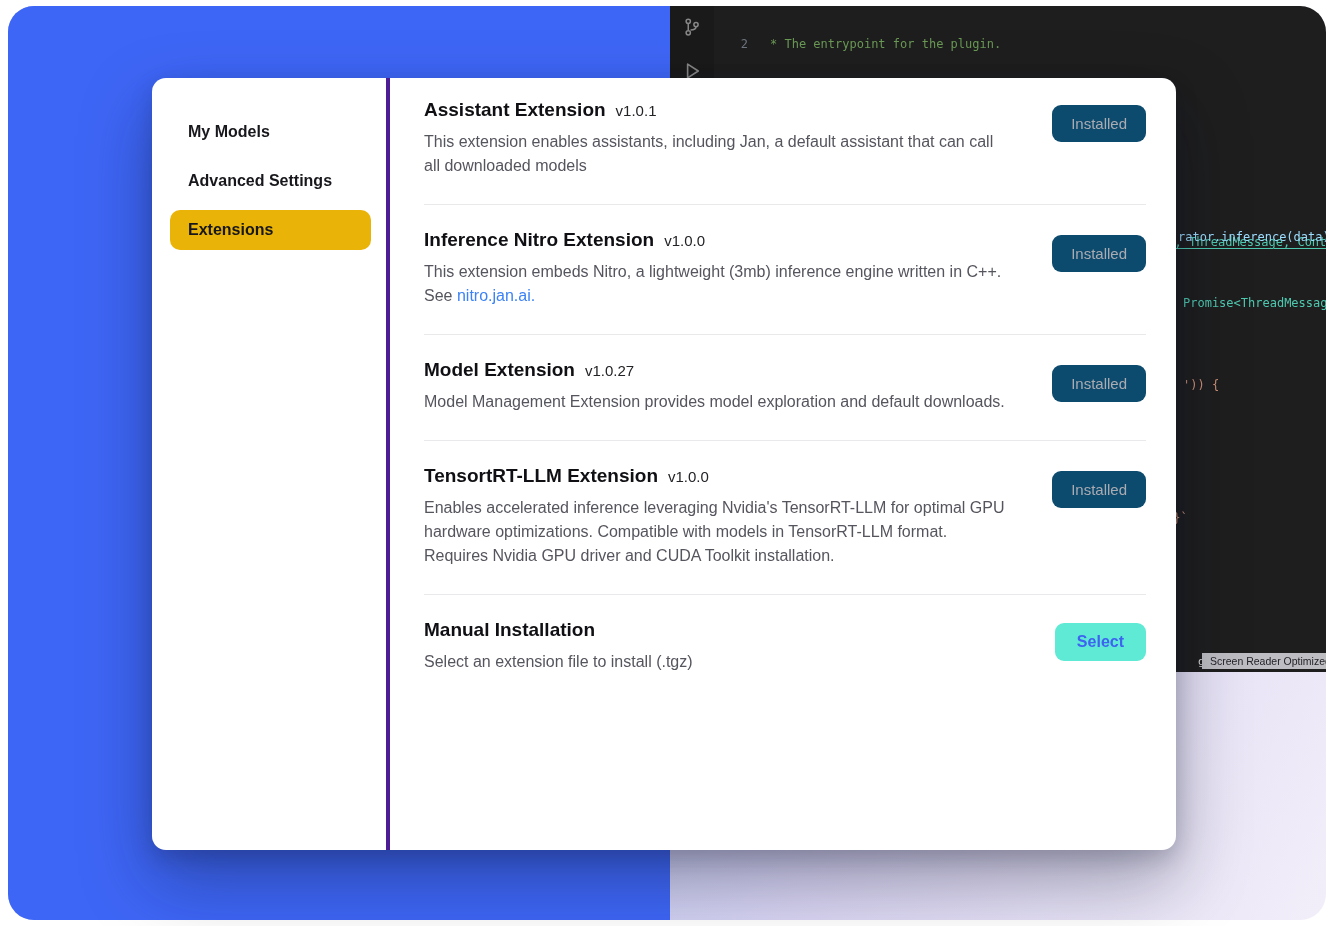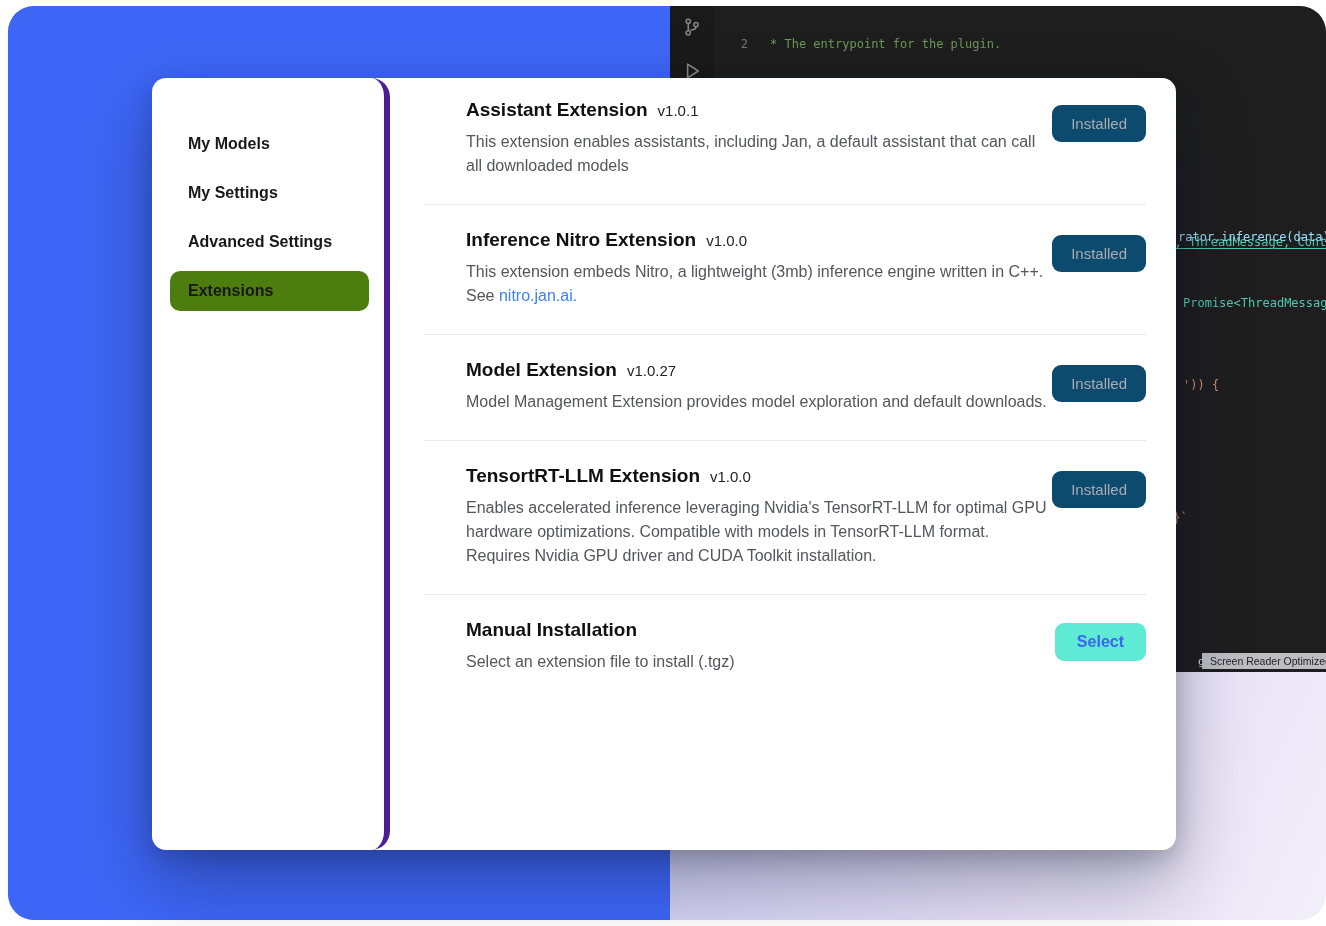--- a/index.html
+++ b/index.html
@@ -41,32 +41,32 @@
                 display:flex; align-items:center; }
   .status-go { position:absolute; left:528px; color:#D8D8D8; font-size:11px;
                font-family:"DejaVu Sans Mono", monospace; }
   .status-chip { position:absolute; left:532px; background:#BDBDC2; color:#242428;
                  font-size:10.5px; padding:2px 8px; white-space:nowrap; }
 
   
   .dialog { position:absolute; left:152px; top:78px; width:1024px; height:772px;
             background:#ffffff; border-radius:14px; display:flex; overflow:hidden;
             box-shadow:0 30px 70px rgba(12,18,40,.35), 0 8px 22px rgba(12,18,40,.18); }
-  .sidebar { width:238px; flex:0 0 238px; border-right:6px solid #4c1d95;
-             padding:46px 15px 0 18px;border-radius:19px; }
+  .sidebar { width:238px; flex:0 0 238px; border-right:4px solid #4c1d95;
+             padding:34px 15px 0 18px; }
   .nav-item { padding:11px 18px; border-radius:10px; font-size:16px; font-weight:700;
               color:#17171C; margin-bottom:9px; cursor:pointer; }
-  .nav-item.active { background:#4d7c0f; }
+  .nav-item.active { background:#eab308; }
 
   .content { flex:1; padding:0 30px 0 34px; display:flex; flex-direction:column; }
   .entry { display:flex; justify-content:space-between; align-items:flex-start;
            padding:24px 0 26px; border-bottom:1px solid #E9E9EC; }
   .entry:first-child { padding-top:21px; }
   .entry:last-child { border-bottom:none; }
-  .entry-text { max-width:585px;margin-left:42px; }
+  .entry-text { max-width:585px; }
   .entry-title { font-size:19px; font-weight:700; color:#101014; }
   .entry-version { font-size:15px; font-weight:400; color:#232327; margin-left:10px; }
   .entry-desc { margin-top:9px; font-size:16px; color:#55555E; line-height:1.5; }
   .desc-link { color:#3B82F6; cursor:pointer; }
   .badge { margin-top:6px; padding:10px 19px; background:#0c4a6e; color:#ABABB2;
            font-size:15px; font-weight:500; border-radius:9px; white-space:nowrap; }
   .select-btn { margin-top:4px; padding:10px 22px; background:#5eead4; color:#3E63F0;
                 font-size:16px; font-weight:700; border-radius:9px; border:none;
                 cursor:pointer; font-family:"Liberation Sans", sans-serif; }
 </style>
@@ -121,21 +121,20 @@
       <span class="status-go">go</span>
       <span class="status-chip">Screen Reader Optimized</span>
     </div>
   </div>
 </div>
 
 <div class="dialog">
 
   <div class="sidebar">
     <div class="nav-item">My Models</div>
-    <div class="nav-item">My Settings</div>
     <div class="nav-item">Advanced Settings</div>
     <div class="nav-item active">Extensions</div>
   </div>
 
   <div class="content">
 
     <div class="entry">
       <div class="entry-text">
         <div>
           <span class="entry-title">Assistant Extension</span><span class="entry-version">v1.0.1</span>

